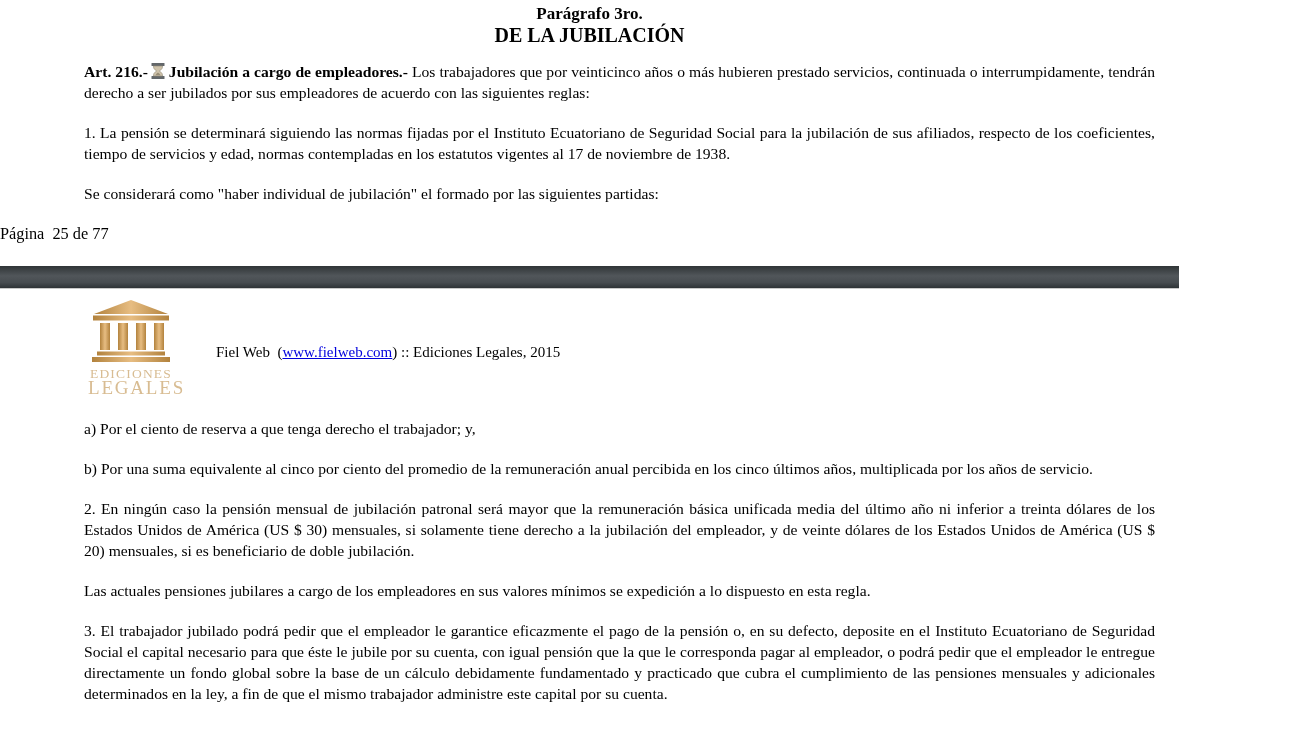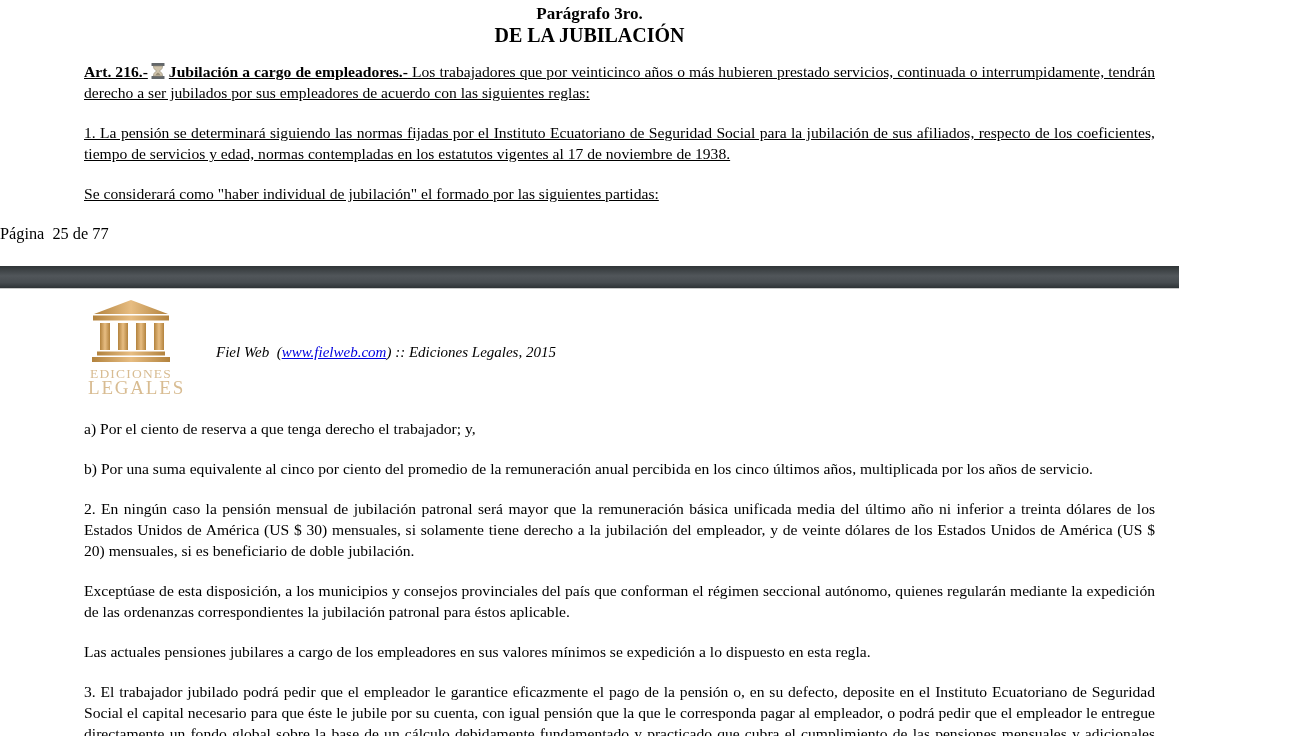--- a/index.html
+++ b/index.html
@@ -11,21 +11,21 @@
     overflow: hidden;
     font-family: "Liberation Serif", serif;
     color: #000;
   }
   .title-block { text-align: center; padding-top: 3px; }
   .title1 { font-size: 17px; font-weight: bold; line-height: 21px; }
   .title2 { font-size: 20px; font-weight: bold; line-height: 23px; }
 
   .content { margin: 0 24px 0 84px; font-size: 15.6px; line-height: 21px; text-align: justify; }
   .content p { margin: 0 0 19px 0; }
-  .top-content { margin-top: 14px; text-decoration: underline; }
+  .top-content { margin-top: 14px; }
 
   .hourglass {
     display: inline-block;
     width: 14px; height: 16px;
     vertical-align: -2px;
     margin: 0 4px 0 3px;
   }
 
   .page-indicator {
     text-align: left;
@@ -55,21 +55,20 @@
     color: #d8bc92; font-family: Liberation Serif, serif;
   }
   .logo-t2 {
     font-size: 19px; line-height: 14px; letter-spacing: 1.8px;
     color: #d8bc92; font-family: "Liberation Serif", serif;
   }
   .pub-line {
     margin: 44px 0 0 42px;
     font-size: 15px;
     white-space: pre;
-    font-style: italic;
   }
   .pub-line a { color: #0000dd; text-decoration: underline; cursor: pointer; }
 
   .bottom-content { margin-top: 26px; }
 </style>
 </head>
 <body>
 
 <div class="doc">
 
@@ -115,18 +114,17 @@
       <div class="logo-t1">EDICIONES</div>
       <div class="logo-t2">LEGALES</div>
     </div>
     <div class="pub-line"><span>Fiel Web  (</span><a href="#">www.fielweb.com</a><span>) :: Ediciones Legales, 2015</span></div>
   </div>
 
   <div class="content bottom-content">
     <p>a) Por el ciento de reserva a que tenga derecho el trabajador; y,</p>
     <p>b) Por una suma equivalente al cinco por ciento del promedio de la remuneración anual percibida en los cinco últimos años, multiplicada por los años de servicio.</p>
     <p>2. En ningún caso la pensión mensual de jubilación patronal será mayor que la remuneración básica unificada media del último año ni inferior a treinta dólares de los Estados Unidos de América (US $ 30) mensuales, si solamente tiene derecho a la jubilación del empleador, y de veinte dólares de los Estados Unidos de América (US $ 20) mensuales, si es beneficiario de doble jubilación.</p>
-    <p>Exceptúase de esta disposición, a los municipios y consejos provinciales del país que conforman el régimen seccional autónomo, quienes regularán mediante la expedición de las ordenanzas correspondientes la jubilación patronal para éstos aplicable.</p>
     <p>Las actuales pensiones jubilares a cargo de los empleadores en sus valores mínimos se expedición a lo dispuesto en esta regla.</p>
     <p>3. El trabajador jubilado podrá pedir que el empleador le garantice eficazmente el pago de la pensión o, en su defecto, deposite en el Instituto Ecuatoriano de Seguridad Social el capital necesario para que éste le jubile por su cuenta, con igual pensión que la que le corresponda pagar al empleador, o podrá pedir que el empleador le entregue directamente un fondo global sobre la base de un cálculo debidamente fundamentado y practicado que cubra el cumplimiento de las pensiones mensuales y adicionales determinados en la ley, a fin de que el mismo trabajador administre este capital por su cuenta.</p>
   </div>
 
 </div>
 
 </body></html>

